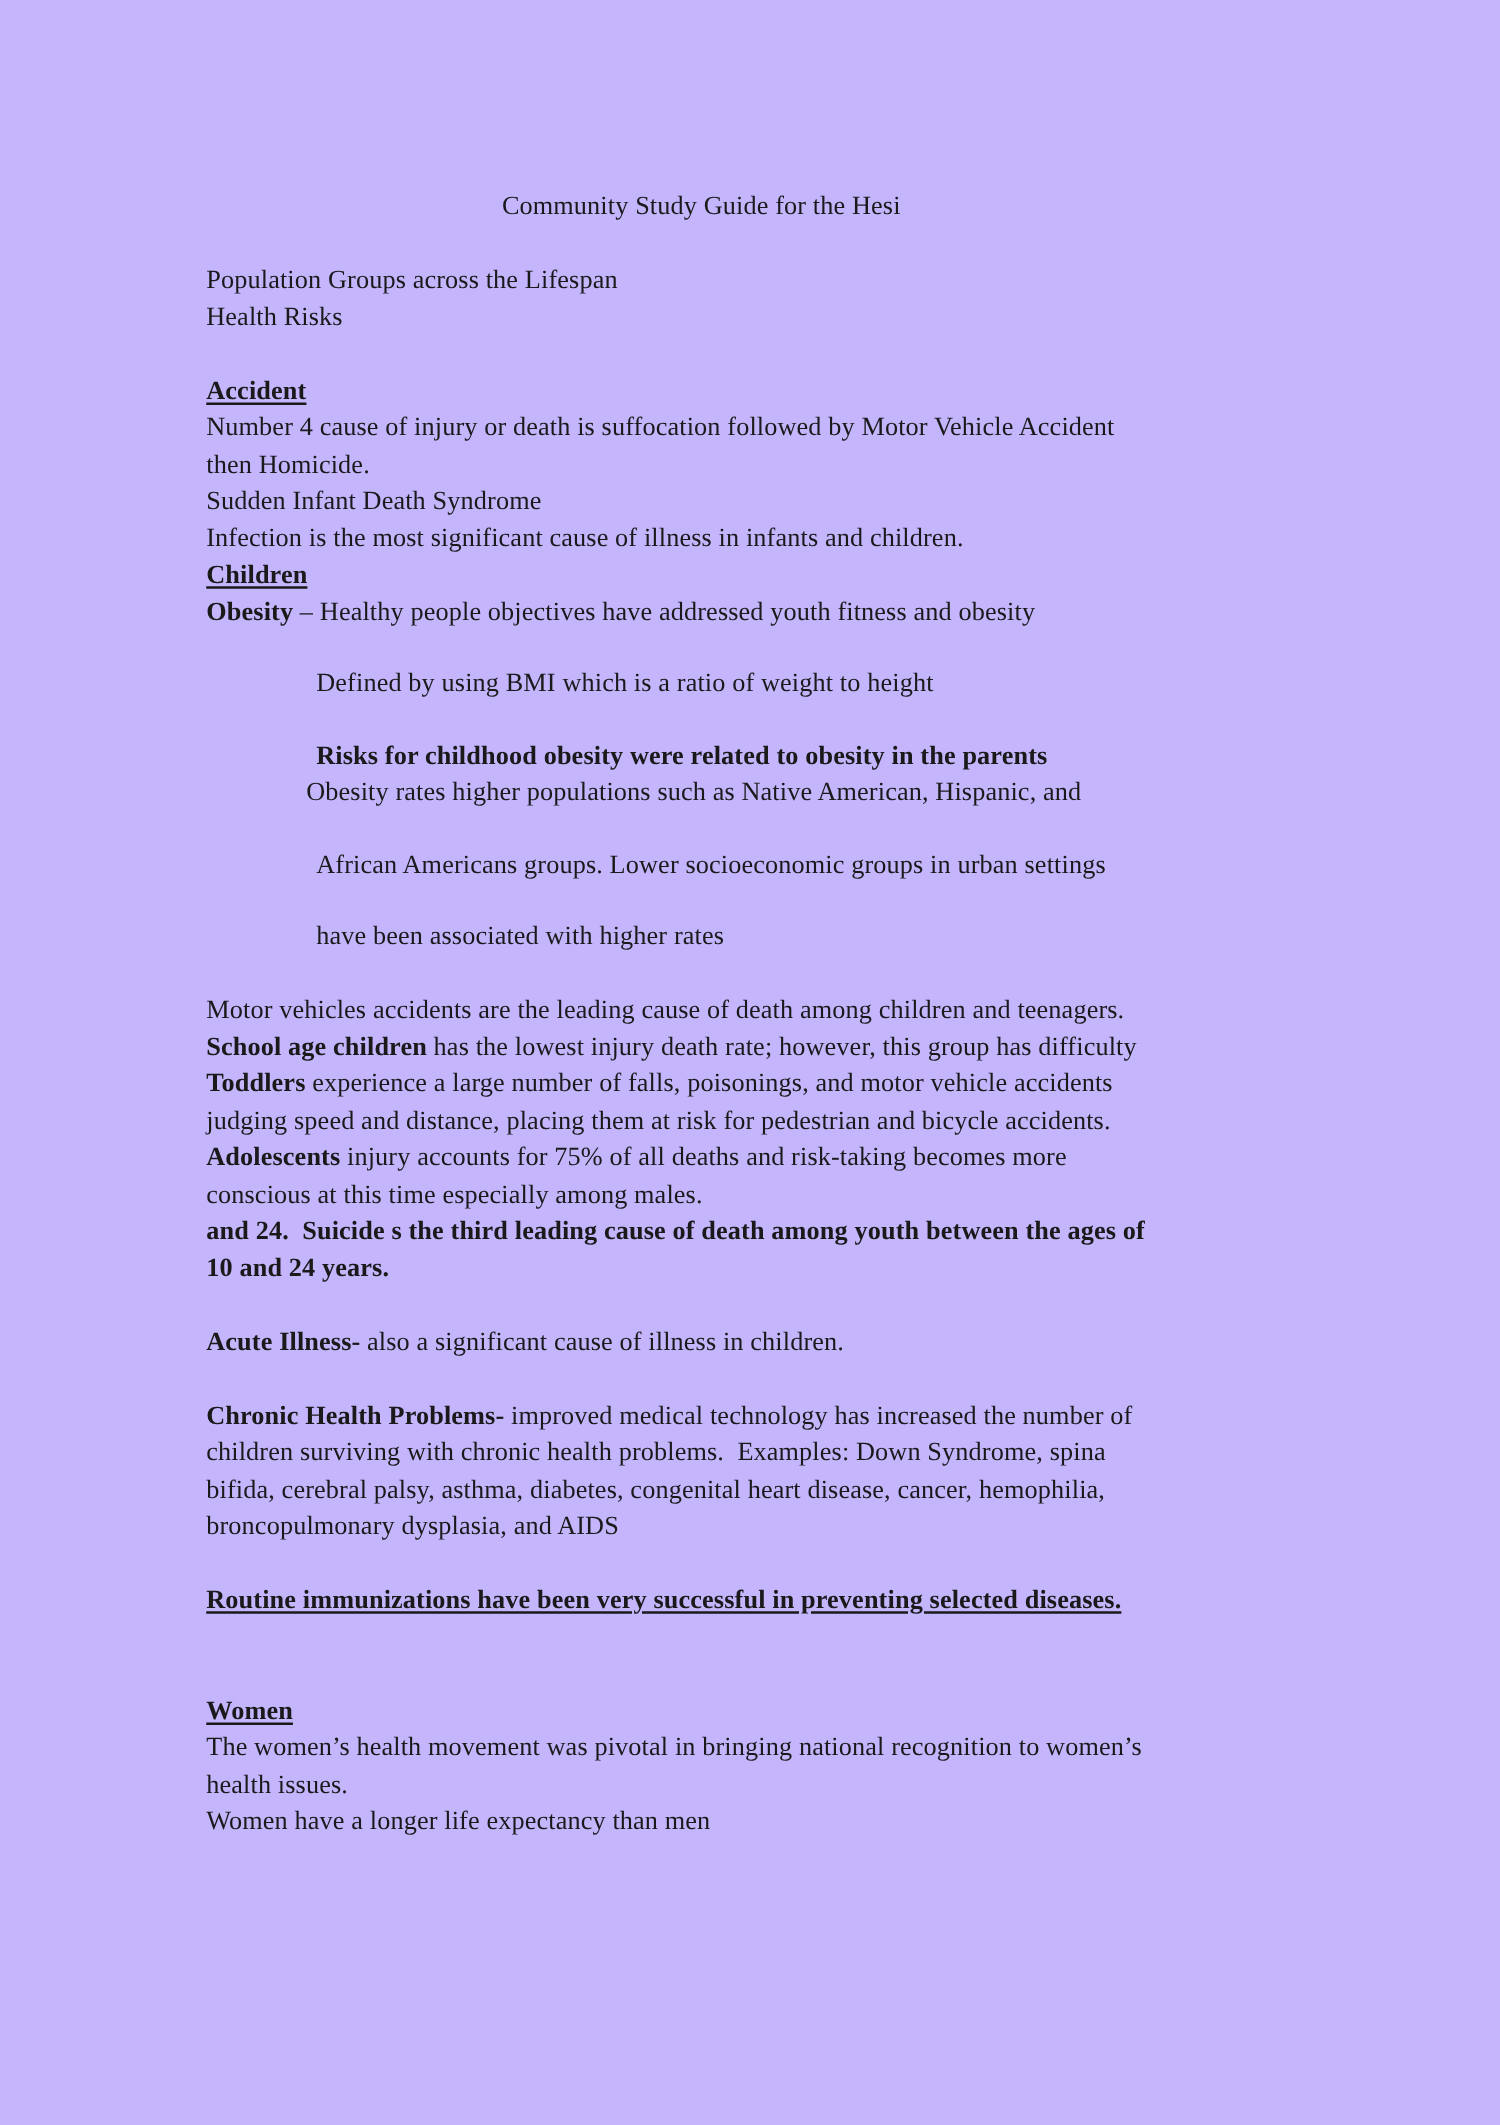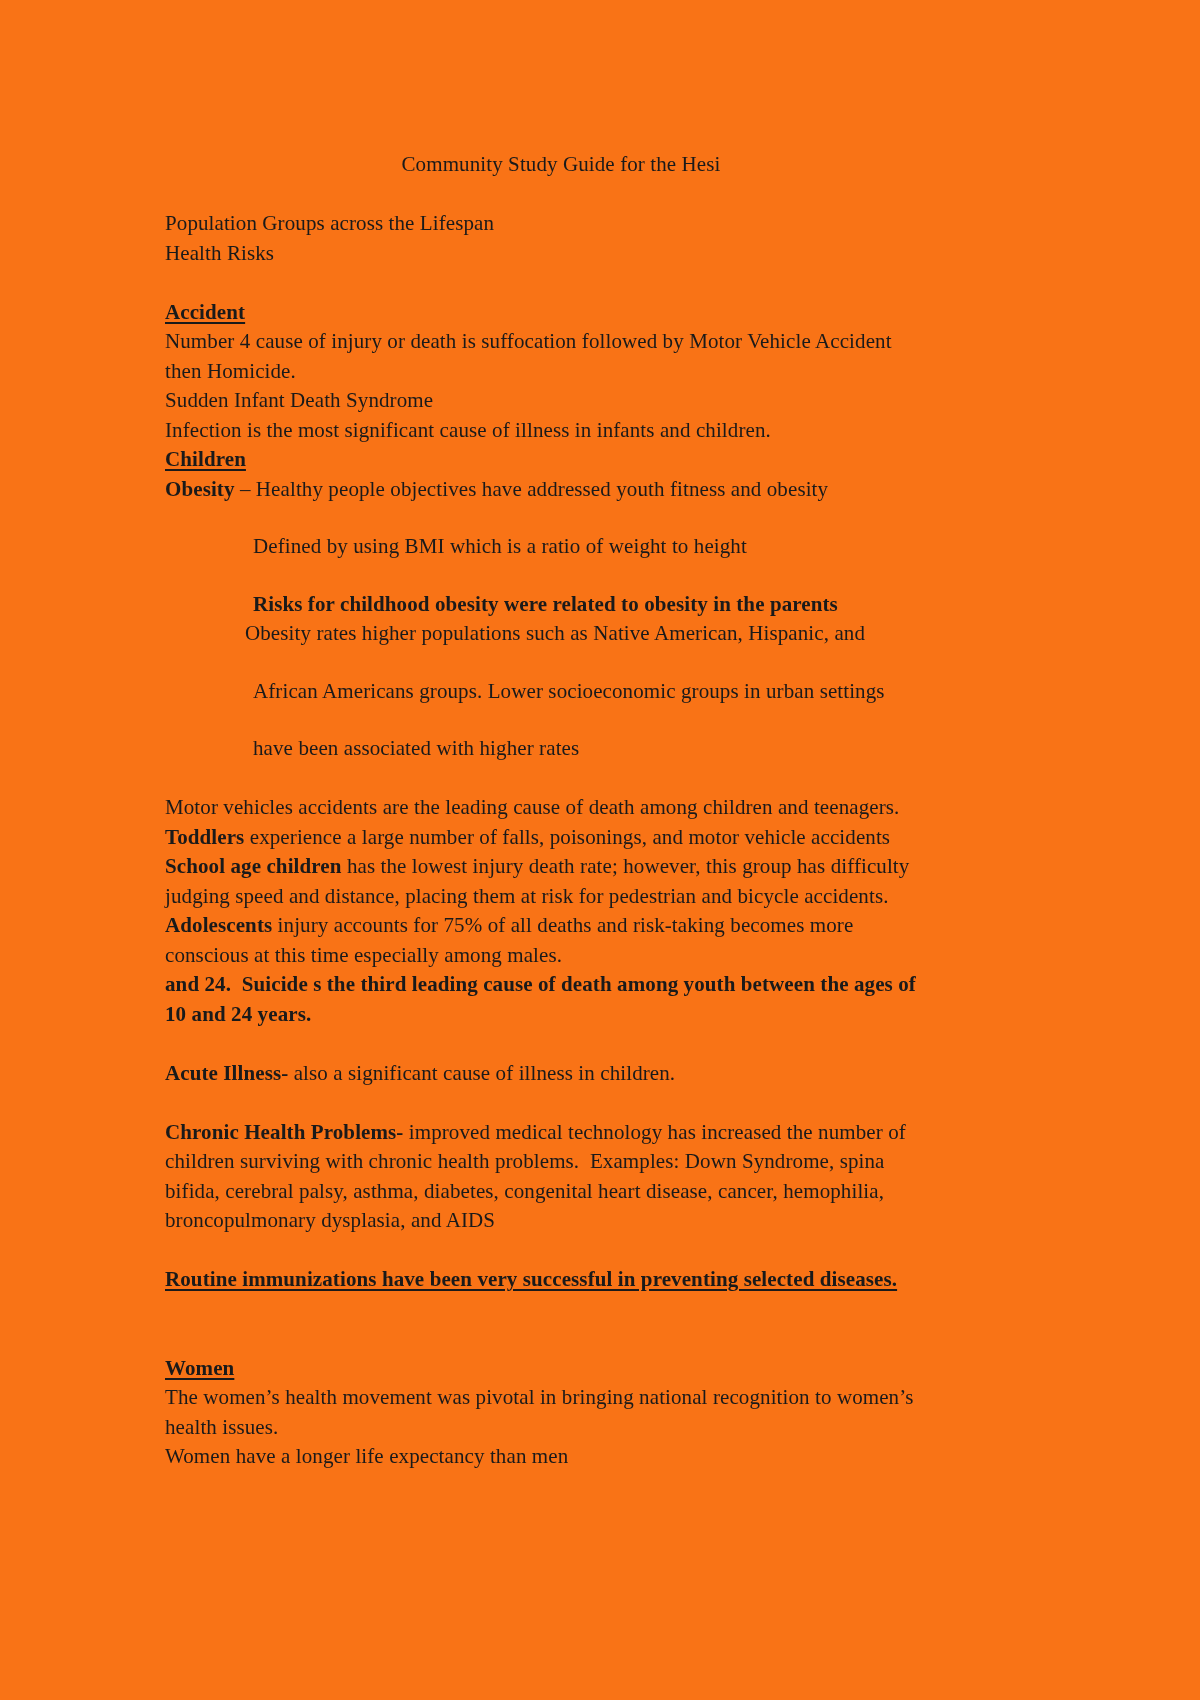--- a/index.html
+++ b/index.html
@@ -4,21 +4,21 @@
 <style>
   html, body {
     margin: 0;
     padding: 0;
     background: #ffffff;
   }
   .page {
     position: relative;
     width: 1200px;
     height: 1700px;
-    background: #f97316;
+    background: #c4b5fd;
     overflow: hidden;
     font-family: "Liberation Serif", serif;
     color: #1a1a1a;
   }
   .doc {
     position: absolute;
     left: 165px;
     top: 150px;
     width: 792px;
   }
@@ -53,22 +53,22 @@
       <div class="line"><span class="seg">Infection is the most significant cause of illness in infants and children.</span></div>
       <div class="line"><span class="seg b u">Children</span></div>
       <div class="line"><span class="seg b">Obesity</span><span class="seg"> – Healthy people objectives have addressed youth fitness and obesity</span></div>
       <div class="line indent-1"><span class="seg">Defined by using BMI which is a ratio of weight to height</span></div>
       <div class="line indent-1"><span class="seg b">Risks for childhood obesity were related to obesity in the parents</span></div>
       <div class="line indent-2"><span class="seg">Obesity rates higher populations such as Native American, Hispanic, and</span></div>
       <div class="line indent-1"><span class="seg">African Americans groups. Lower socioeconomic groups in urban settings</span></div>
       <div class="line indent-1"><span class="seg">have been associated with higher rates</span></div>
       <div class="line blank"></div>
       <div class="line"><span class="seg">Motor vehicles accidents are the leading cause of death among children and teenagers.</span></div>
+      <div class="line"><span class="seg b">School age children</span><span class="seg"> has the lowest injury death rate; however, this group has difficulty</span></div>
       <div class="line"><span class="seg b">Toddlers</span><span class="seg"> experience a large number of falls, poisonings, and motor vehicle accidents</span></div>
-      <div class="line"><span class="seg b">School age children</span><span class="seg"> has the lowest injury death rate; however, this group has difficulty</span></div>
       <div class="line"><span class="seg">judging speed and distance, placing them at risk for pedestrian and bicycle accidents.</span></div>
       <div class="line"><span class="seg b">Adolescents</span><span class="seg"> injury accounts for 75% of all deaths and risk-taking becomes more</span></div>
       <div class="line"><span class="seg">conscious at this time especially among males.</span></div>
       <div class="line"><span class="seg b">and 24.  Suicide s the third leading cause of death among youth between the ages of</span></div>
       <div class="line"><span class="seg b">10 and 24 years.</span></div>
       <div class="line blank"></div>
       <div class="line"><span class="seg b">Acute Illness-</span><span class="seg"> also a significant cause of illness in children.</span></div>
       <div class="line blank"></div>
       <div class="line"><span class="seg b">Chronic Health Problems-</span><span class="seg"> improved medical technology has increased the number of</span></div>
       <div class="line"><span class="seg">children surviving with chronic health problems.  Examples: Down Syndrome, spina</span></div>

